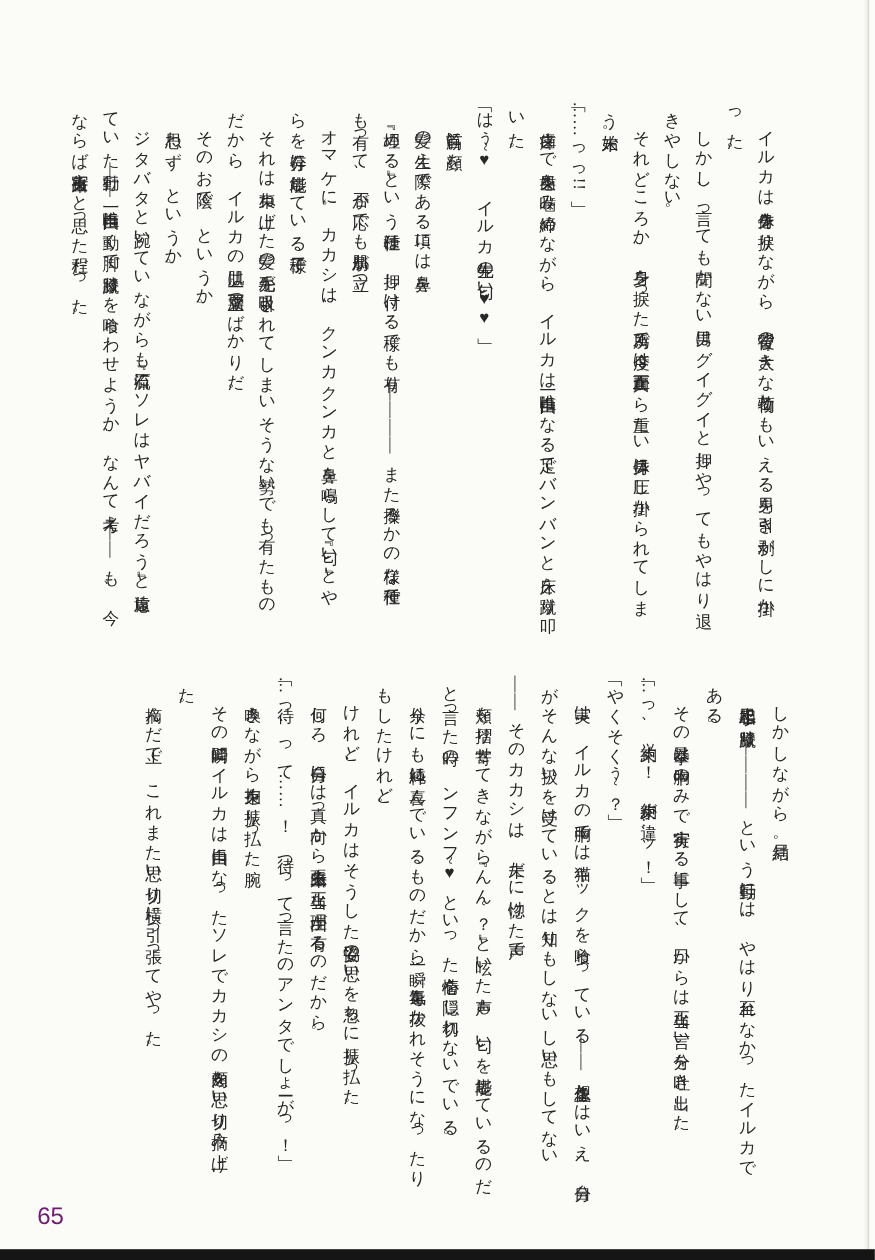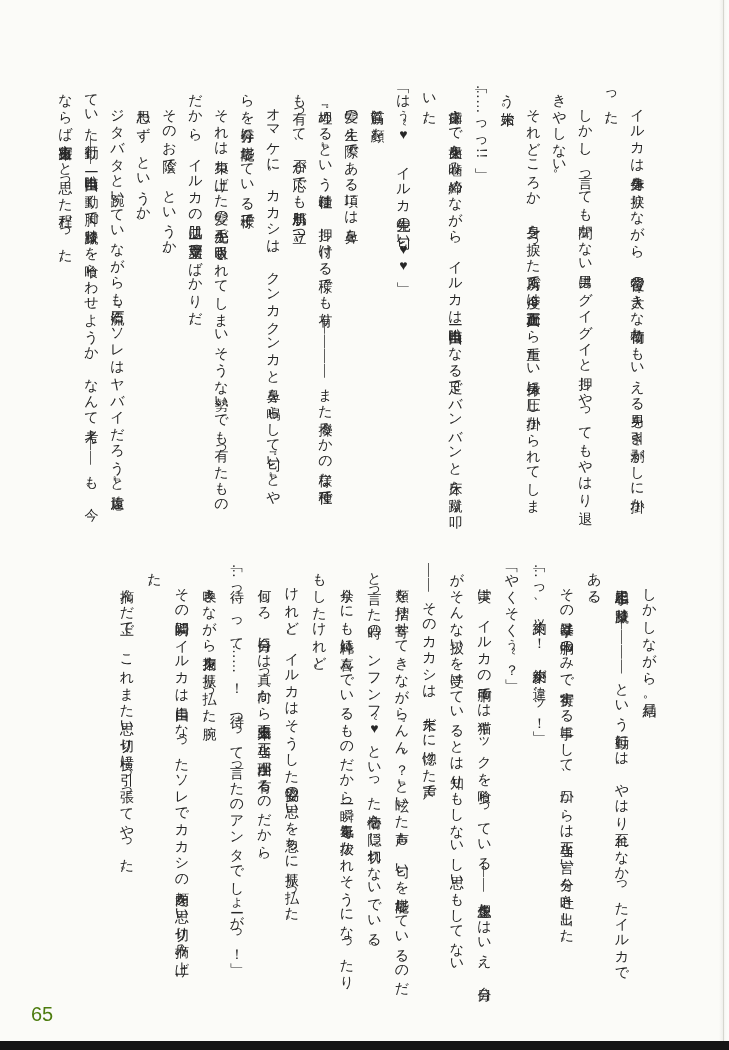--- a/index.html
+++ b/index.html
@@ -34,21 +34,21 @@
     line-height: 27.5px;
   }
   .para { margin: 0; padding: 0; height: 100%; }
   .para.indent { text-indent: 14.7px; }
   .para.tall { height: 443px; }
   .page-number {
     position: absolute;
     left: 31px; top: 1003px;
     font-size: 20px;
     font-family: "Liberation Sans", "DejaVu Sans", sans-serif;
-    color: #4d7c0f;
+    color: #701a75;
   }
   .edge-shade {
     position: absolute;
     top: 0; right: 0;
     width: 10px; height: 1041px;
     background: linear-gradient(to right, rgba(120,120,110,0) 0%, rgba(120,120,110,0.10) 45%, rgba(120,120,110,0.02) 60%, rgba(255,255,255,0.5) 100%);
   }
   .edge-line {
     position: absolute;
     top: 0; right: 5px;

